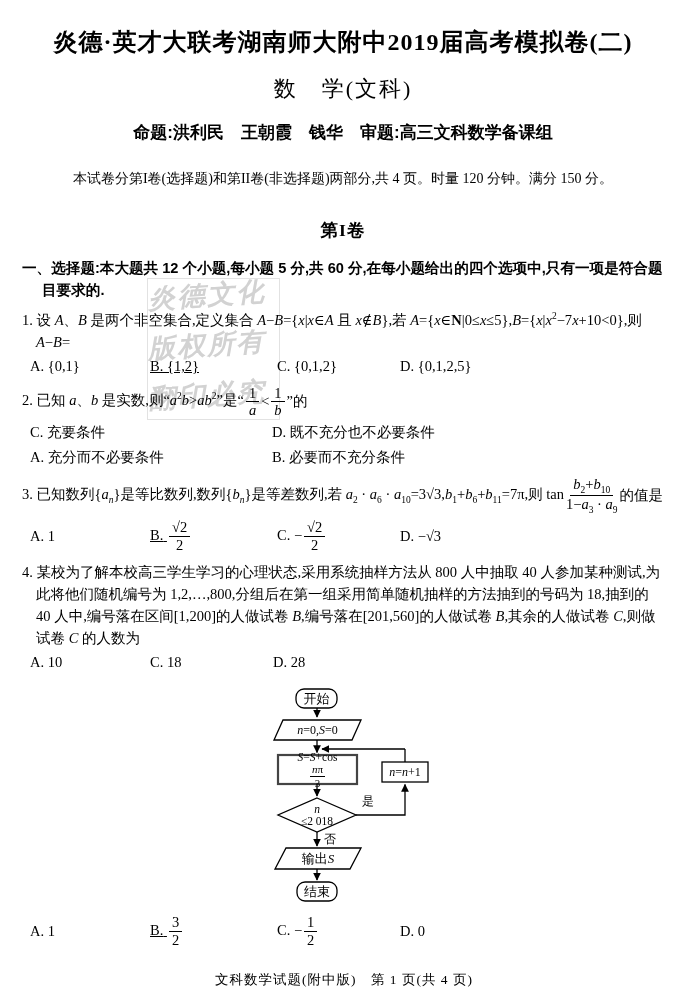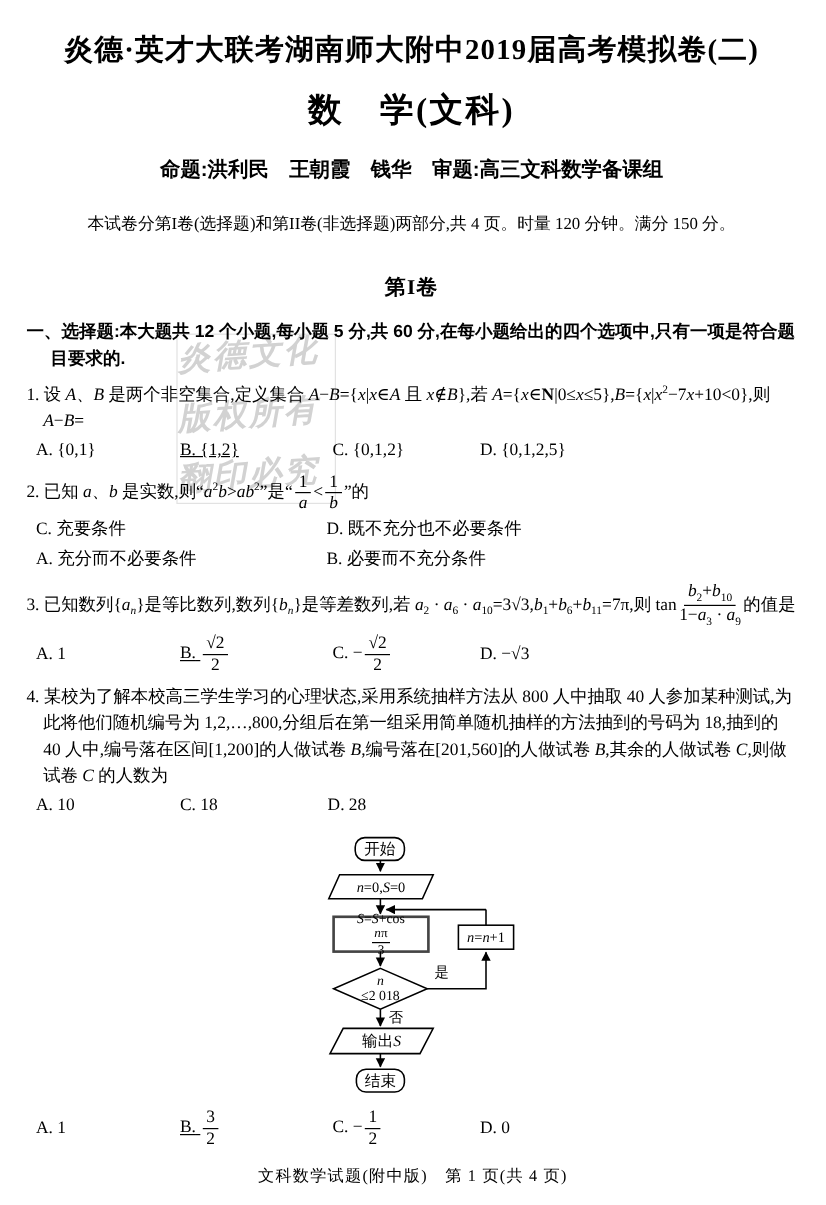--- a/index.html
+++ b/index.html
@@ -8,21 +8,21 @@
     background:#ffffff;color:#000;
     font-family:"Liberation Serif","DejaVu Serif",serif;
     font-size:14.5px;line-height:1.5;
   }
   .content{position:relative;z-index:1;padding:18px 24px 0 22px;}
   .hei{font-family:"Liberation Sans","DejaVu Sans",sans-serif;font-weight:bold;}
   i{font-style:italic;}
   sub,sup{font-size:9.5px;}
 
   .exam-title{font-size:24px;font-weight:bold;text-align:center;margin:6px 0 0;letter-spacing:1px;}
-  .subject-title{font-size:28px;font-weight:bold;text-align:center;margin:12px 0 0;letter-spacing:2px;}
+  .subject-title{font-size:22px;font-weight:normal;text-align:center;margin:12px 0 0;letter-spacing:2px;}
   .byline{font-size:17px;text-align:center;margin-top:15px;}
   .desc{font-size:14px;text-align:center;margin-top:22px;white-space:nowrap;}
   .section-title{font-size:17.5px;font-weight:bold;text-align:center;margin-top:28px;letter-spacing:1px;}
   .instructions{margin-top:14px;font-size:14.6px;padding-left:20px;text-indent:-20px;line-height:1.55;}
 
   .q{margin-top:7px;}
   .qtext{padding-left:14px;text-indent:-14px;line-height:1.52;}
   .optrow{display:flex;margin:3px 0 3px 8px;align-items:center;}
   .oc1{width:120px;}.oc2{width:127px;text-decoration:underline;}.oc3{width:123px;}.oc4{flex:1;}
   .oc-half{width:242px;}.oc-rest{flex:1;}

